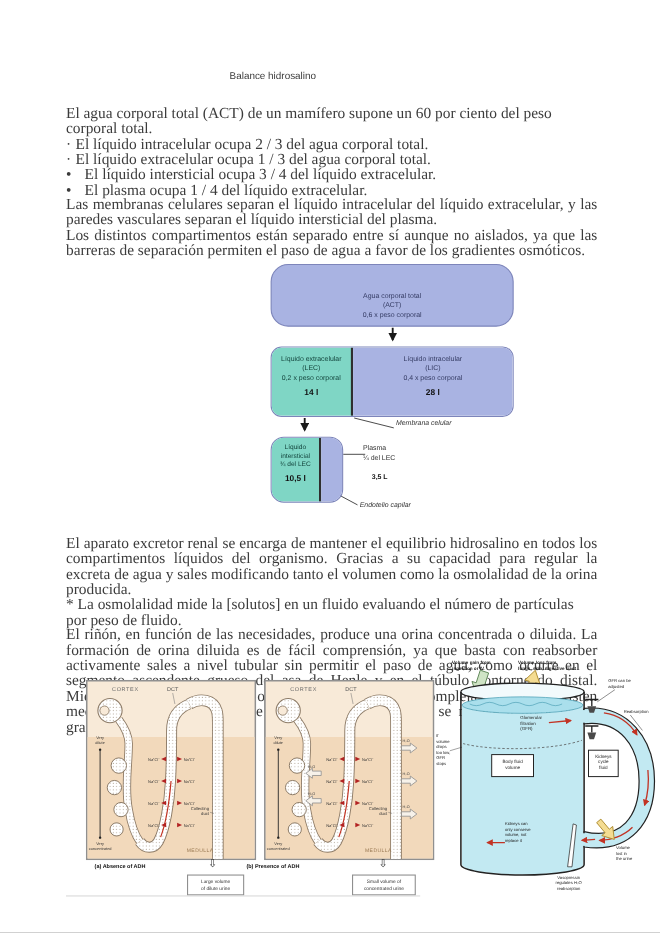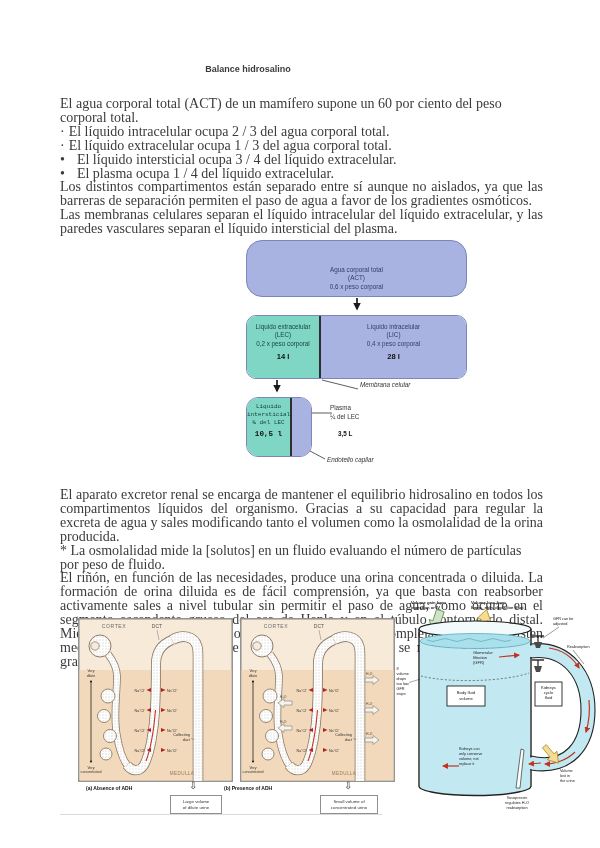--- a/index.html
+++ b/index.html
@@ -1,32 +1,32 @@
 <!DOCTYPE html>
 <html><head>
 <meta charset="utf-8">
 <style>
   html,body{margin:0;padding:0;background:#888;}
   .page{position:relative;width:600px;height:848px;background:#ffffff;margin:0 auto;
         font-family:"Liberation Sans",sans-serif;color:#3b3b3b;overflow:hidden;}
   .abs{position:absolute;}
-  .title{top:64px;left:0;width:496px;text-align:center;font-size:9px;color:#3b3b3b;font-weight:bold;margin:0;}
+  .title{top:64px;left:0;width:496px;text-align:center;font-size:9px;color:#3b3b3b;font-weight:normal;margin:0;}
   .textcol{left:60px;width:483px;font-size:14px;line-height:13.9px;font-family:Liberation Serif, serif;}
   .textcol p{margin:0;}
   .just{text-align:justify;}
   .italic{font-style:italic;}
   .bl{display:flex;gap:4px;}
   .sbl{display:flex;gap:12px;margin-left:30px;}
   .bch{flex:0 0 auto;}
   
   .fc{left:230px;top:232px;width:250px;height:250px;}
   .fc-box{position:absolute;box-sizing:border-box;border:1px solid #7d85ba;background:#a9b3e2;overflow:hidden;}
   .fc-act{left:16px;top:8px;width:221px;height:57px;border-radius:16px;text-align:center;}
   .fc-row{left:16px;top:83px;width:221px;height:64px;border-radius:10px;display:flex;}
-  .fc-small{left:16px;top:165px;width:66px;height:60px;border-radius:12px;display:flex;font-family:Liberation Mono, monospace;}
+  .fc-small{left:16px;top:165px;width:66px;height:60px;border-radius:12px;display:flex;}
   .seg{height:100%;text-align:center;box-sizing:border-box;}
   .seg.teal{background:#7fd6c5;border-right:2px solid #2f2f2f;color:#14463e;}
   .seg.blue{background:#a9b3e2;color:#343b63;flex:1;}
   .fc-line{font-size:6.3px;line-height:8.4px;color:inherit;}
   .fc-act .fc-line{color:#343b63;}
   .fc-act{padding-top:25px;}
   .seg{padding-top:7px;}
   .fc-small .seg{padding-top:5px;}
   .fc-small .fc-line{font-size:6px;line-height:8px;}
   .fc-vol{font-size:7.6px;font-weight:bold;color:#111;margin-top:4px;}
@@ -64,22 +64,22 @@
       <span>El líquido extracelular ocupa 1 / 3 del agua corporal total.</span>
     </p>
     <p class="sbl">
       <span class="bch">•</span>
       <span>El líquido intersticial ocupa 3 / 4 del líquido extracelular.</span>
     </p>
     <p class="sbl">
       <span class="bch">•</span>
       <span>El plasma ocupa 1 / 4 del líquido extracelular.</span>
     </p>
+    <p class="just">Las membranas celulares separan el líquido intracelular del líquido extracelular, y las paredes vasculares separan el líquido intersticial del plasma.</p>
     <p class="just">Los distintos compartimentos están separado entre sí aunque no aislados, ya que las barreras de separación permiten el paso de agua a favor de los gradientes osmóticos.</p>
-    <p class="just">Las membranas celulares separan el líquido intracelular del líquido extracelular, y las paredes vasculares separan el líquido intersticial del plasma.</p>
   </div>
 
   <div class="abs fc">
     <svg class="abs" style="left:0;top:0" width="250" height="250" viewBox="0 0 250 250">
       <defs>
         <marker id="blkhead" markerUnits="userSpaceOnUse" markerWidth="8" markerHeight="8" refX="6.5" refY="4" orient="auto">
           <path d="M0,0 L8,4 L0,8 Z" fill="#1a1a1a"></path>
         </marker>
       </defs>
       <line x1="127" y1="66" x2="127" y2="77" stroke="#1a1a1a" stroke-width="1.7" marker-end="url(#blkhead)"></line>

